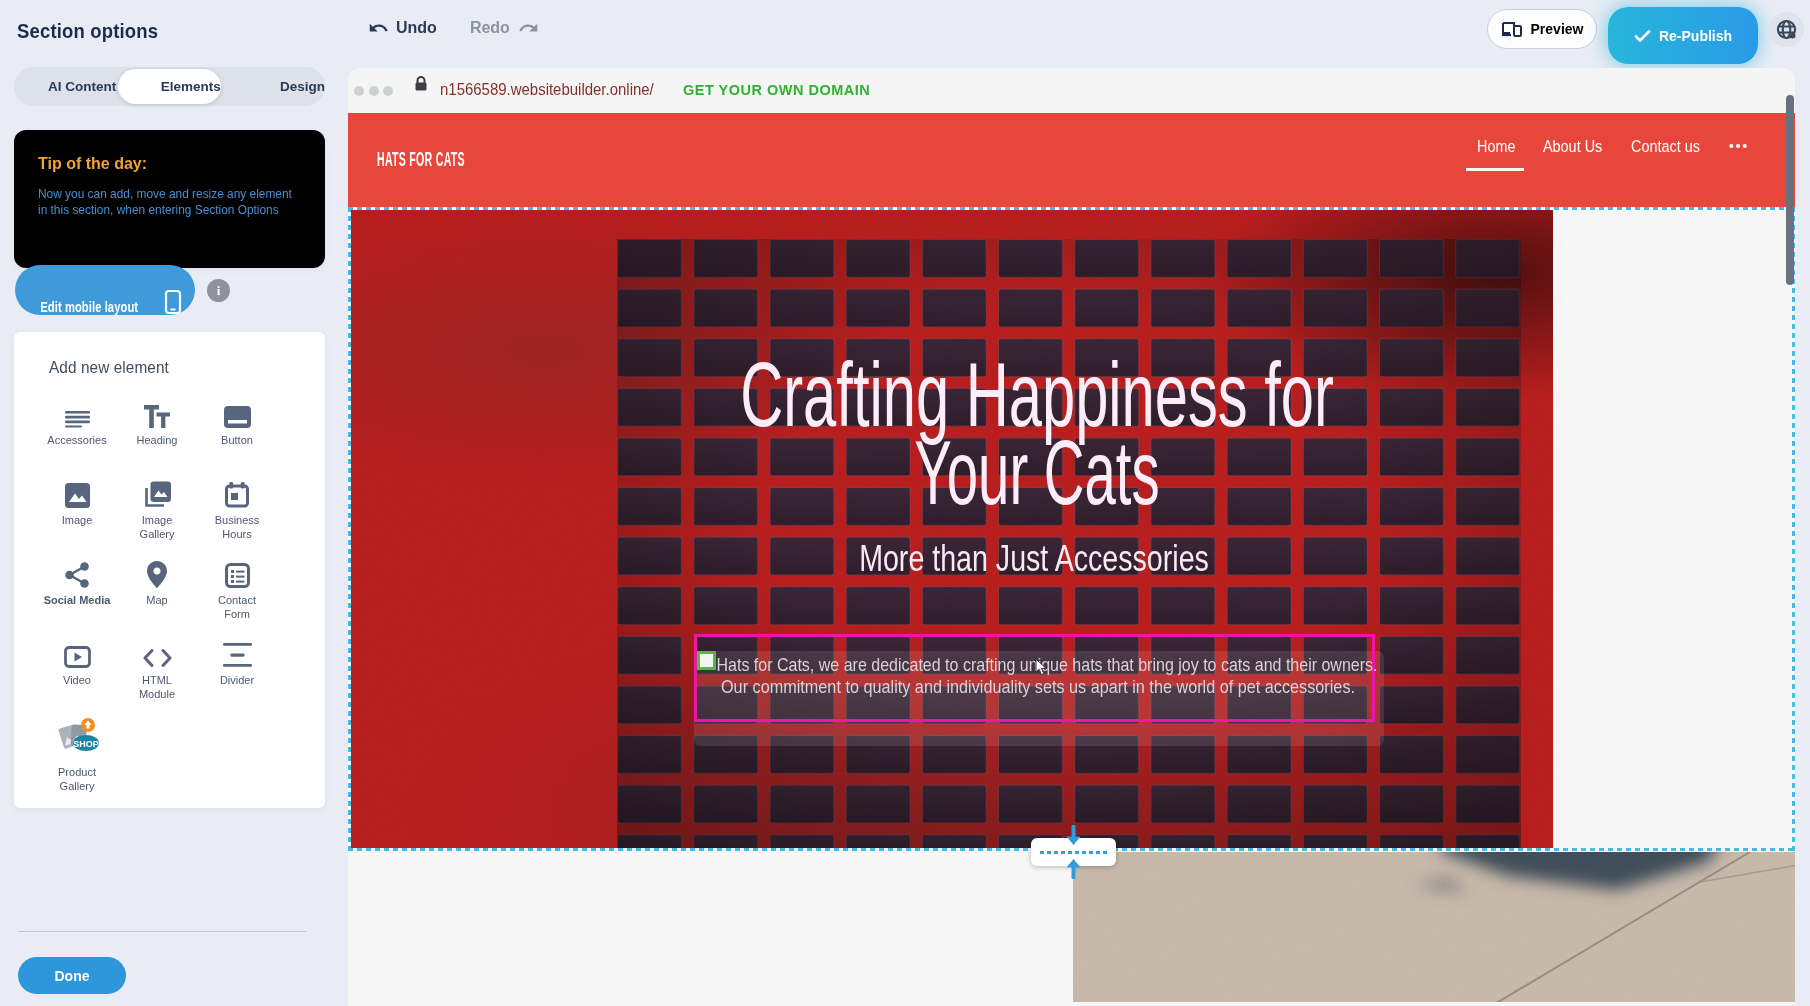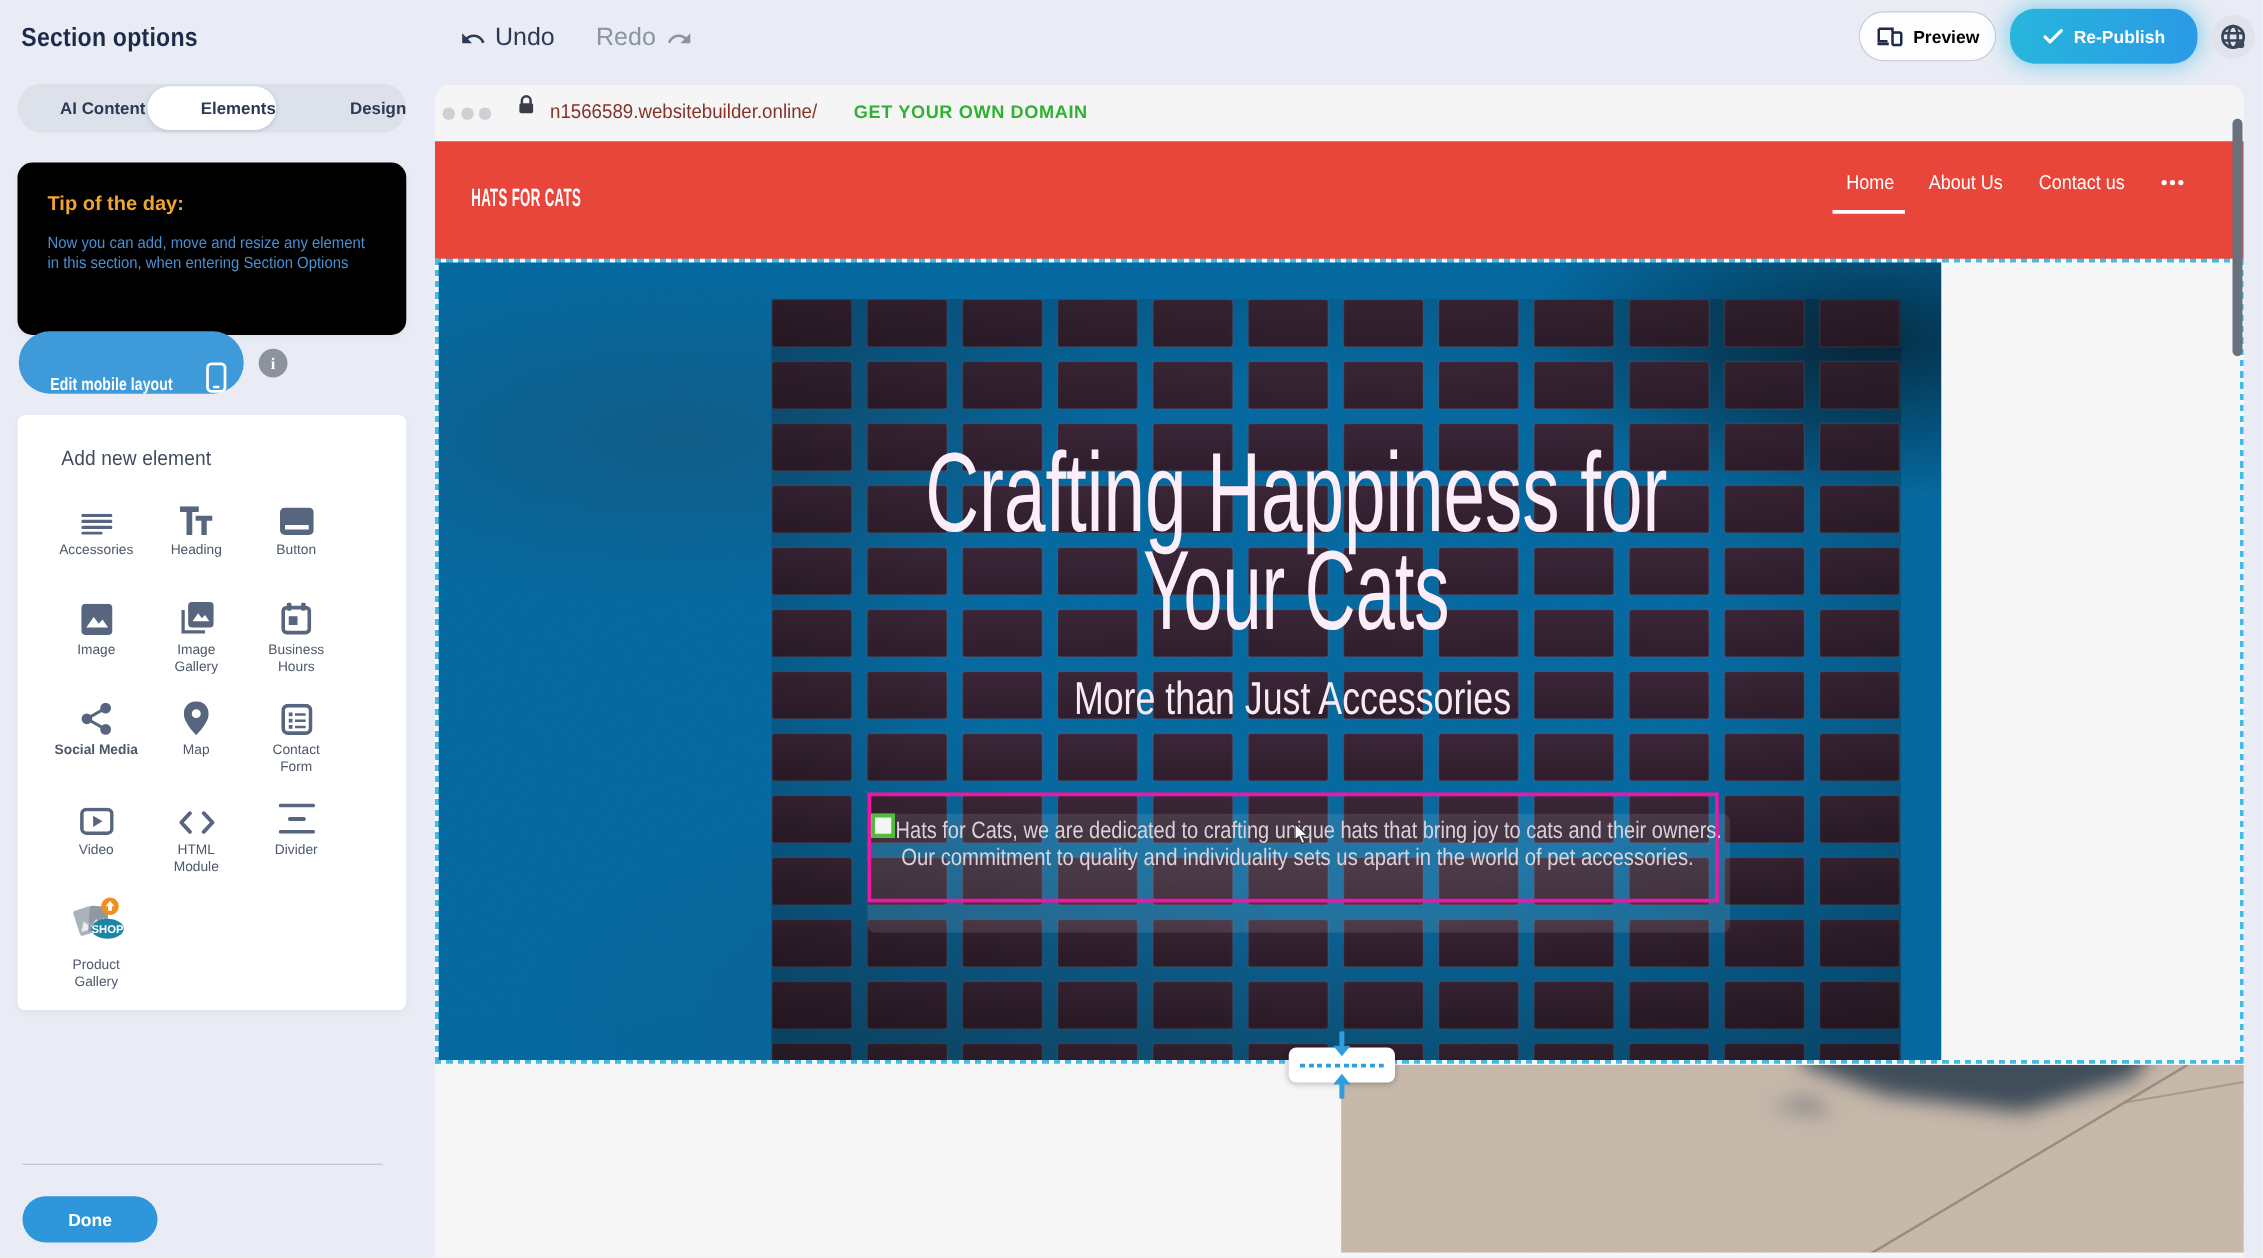--- a/index.html
+++ b/index.html
@@ -1,25 +1,25 @@
 <!DOCTYPE html>
 <html><head>
 <meta charset="utf-8">
 <style>
   * { margin:0; padding:0; box-sizing:border-box; }
   html,body { width:1810px; height:1006px; overflow:hidden; }
   body { background:#e9ecf4; font-family:"Liberation Sans", sans-serif; position:relative; }
   .abs { position:absolute; }
   #title { left:17px; top:19px; font-size:21px; font-weight:bold; color:#1c2b4b; letter-spacing:0.2px; transform:scaleX(0.88); transform-origin:left top; white-space:nowrap; }
   #undoredo { left:368px; top:19px; display:flex; align-items:center; color:#2c3a55; }
-  #undoredo .lbl { font-size:20px; font-weight:normal; }
+  #undoredo .lbl { font-size:16px; font-weight:bold; }
   #undoredo .grey { color:#8a93a3; }
   .topbtn { height:40px; border-radius:20px; display:flex; align-items:center; justify-content:center; }
   #previewbtn { left:1487px; top:9px; width:110px; background:#fdfdfe; border:1px solid #c9cfdb; color:#000000; font-size:14px; font-weight:bold; gap:8px; }
-  #publishbtn { left:1608px; top:7px; width:150px; height:44px; background:linear-gradient(90deg,#27b6dc,#2a9ae6); color:#fff; font-size:14px; font-weight:bold; gap:8px; box-shadow:0 0 18px 2px rgba(41,182,226,0.55); }
+  #publishbtn { left:1608px; top:7px; width:150px; height:57px; background:linear-gradient(90deg,#27b6dc,#2a9ae6); color:#fff; font-size:14px; font-weight:bold; gap:8px; box-shadow:0 0 18px 2px rgba(41,182,226,0.55); }
   #globebtn { left:1769px; top:12px; width:35px; height:35px; border-radius:50%; background:#dfe3ec; display:flex; align-items:center; justify-content:center; }
   #tabs { left:14px; top:67px; width:311px; height:39px; background:#dce1ea; border-radius:20px; display:flex; align-items:center; }
   #tabs .tab { flex:1; text-align:right; font-size:13.5px; font-weight:bold; color:#2c3a55; }
   #tabs .active { background:#fff; border-radius:19px; height:35px; line-height:35px; margin:0 2px; box-shadow:0 1px 4px rgba(40,60,100,0.18); }
   #tipcard { left:14px; top:130px; width:311px; height:138px; background:#000000; border-radius:12px; box-shadow:0 2px 6px rgba(60,80,120,0.06); }
   #tipcard h3 { color:#f0a431; font-size:16px; margin:25px 0 0 24px; }
   #tipcard p { color:#4a8fd0; font-size:13px; line-height:16px; margin:13px 0 0 24px; white-space:nowrap; transform:scaleX(0.915); transform-origin:left top; }
   #mobilebtn { left:15px; top:265px; width:180px; height:50px; border-radius:25px; background:#3e9ad8; color:#fff; display:flex; align-items:flex-end; justify-content:center; gap:14px; font-size:14px; font-weight:bold; letter-spacing:0.1px; }
   #infoi { left:207px; top:279px; width:23px; height:23px; border-radius:50%; background:#8c939e; color:#fff; display:flex; align-items:center; justify-content:center; font-size:13px; font-weight:bold; font-family:"Liberation Serif",serif; }
   #elcard { left:14px; top:332px; width:311px; height:476px; background:#fff; border-radius:6px; box-shadow:0 2px 6px rgba(60,80,120,0.06); }
@@ -32,21 +32,21 @@
   #donebtn { left:18px; top:957px; width:108px; height:37px; border-radius:19px; background:#2e96da; color:#fff; font-size:14px; font-weight:bold; display:flex; align-items:center; justify-content:center; }
   #canvas { left:348px; top:68px; width:1447px; height:938px; background:#f6f6f7; border-radius:12px 12px 0 0; overflow:hidden; }
   #chrome { position:absolute; left:0; top:0; width:100%; height:45px; background:#f5f5f6; }
   #chrome .dot { position:absolute; top:17.5px; width:10px; height:10px; border-radius:50%; background:#cdd1d6; }
   #urltext { position:absolute; left:92px; top:13px; font-size:16px; color:#83322a; transform:scaleX(0.935); transform-origin:left top; white-space:nowrap; }
   #getdomain { position:absolute; left:335px; top:14px; font-size:14.5px; font-weight:bold; color:#2fb22f; letter-spacing:0.5px; }
   #redhdr { position:absolute; left:0; top:45px; width:100%; height:95px; background:#e8463b; }
   #logo { position:absolute; left:29px; top:35px; color:#fff; font-size:20px; font-weight:bold; letter-spacing:0.5px; transform:scaleX(0.53); transform-origin:left center; white-space:nowrap; }
   .nav { position:absolute; top:25px; color:#fff; font-size:16px; transform:scaleX(0.9); transform-origin:left center; white-space:nowrap; }
   #homeline { position:absolute; left:1118px; top:55px; width:58px; height:3px; background:#fff; }
-  #hero { position:absolute; left:0; top:140px; width:1205px; height:642px; background:#0369a1; overflow:hidden; }
+  #hero { position:absolute; left:0; top:140px; width:1205px; height:642px; background:#b91c1c; overflow:hidden; }
   #herotex { position:absolute; inset:0;
      background:
        radial-gradient(500px 200px at 16% 22%, rgba(56,48,50,0.22), rgba(0,0,0,0) 70%),
        radial-gradient(420px 180px at 96% 10%, rgba(0,0,0,0.55), rgba(0,0,0,0) 70%),
        radial-gradient(700px 300px at 45% 95%, rgba(52,44,47,0.18), rgba(0,0,0,0) 70%);
   }
   .cline { position:absolute; white-space:nowrap; }
   .h1t { color:#fceef9; font-size:90px; line-height:78.5px; }
   #sub { color:#f6eaf4; font-size:37px; line-height:40px; transform:translateX(-50%) scaleX(0.773); }
   #descbox { position:absolute; left:346px; top:443px; width:690px; height:95px; background:rgba(255,255,255,0.10); border-radius:6px; }

